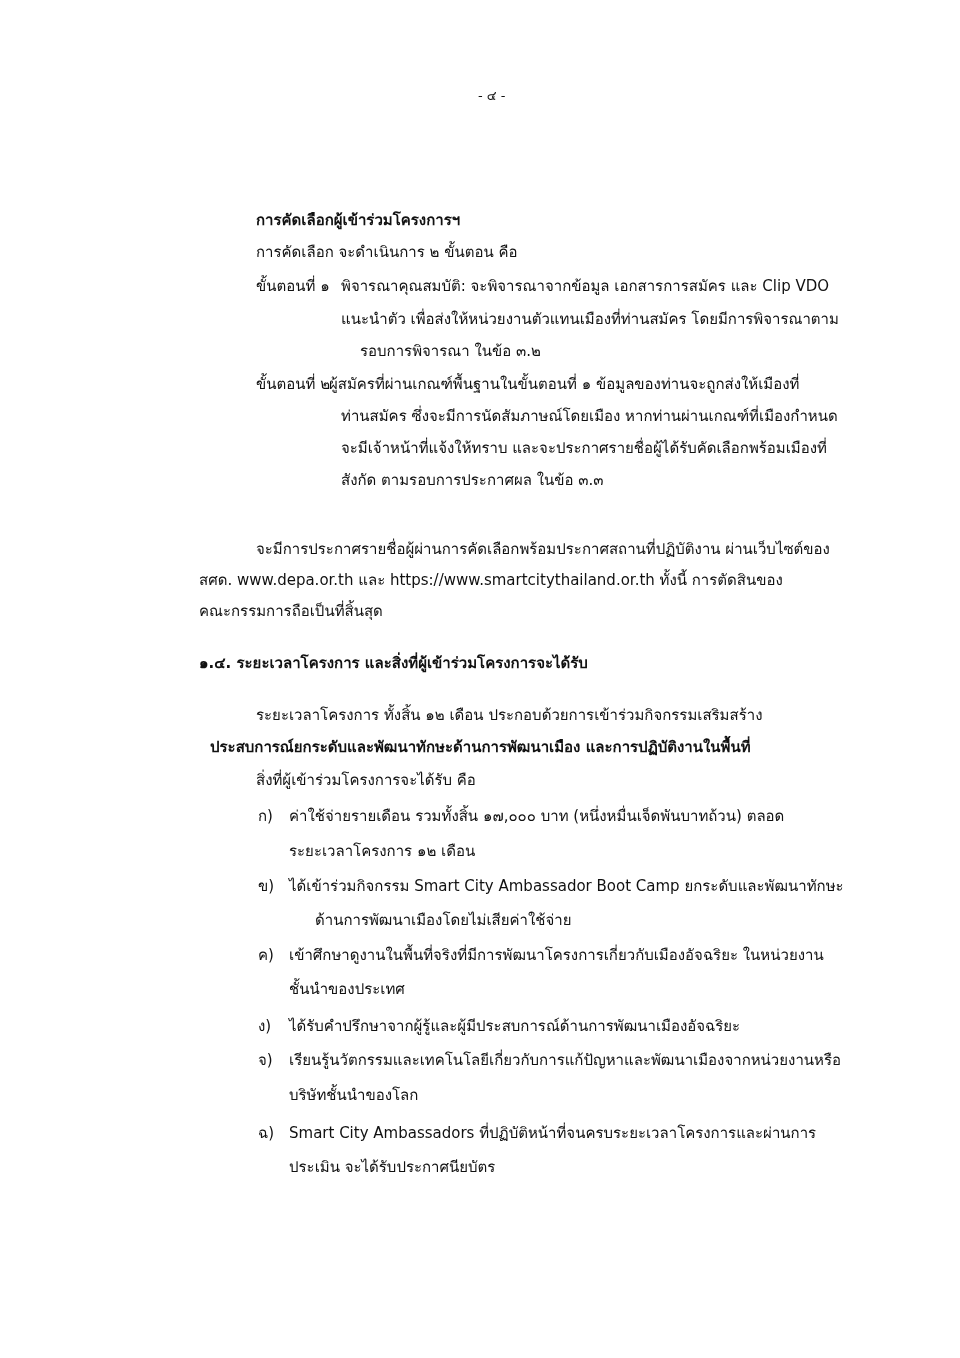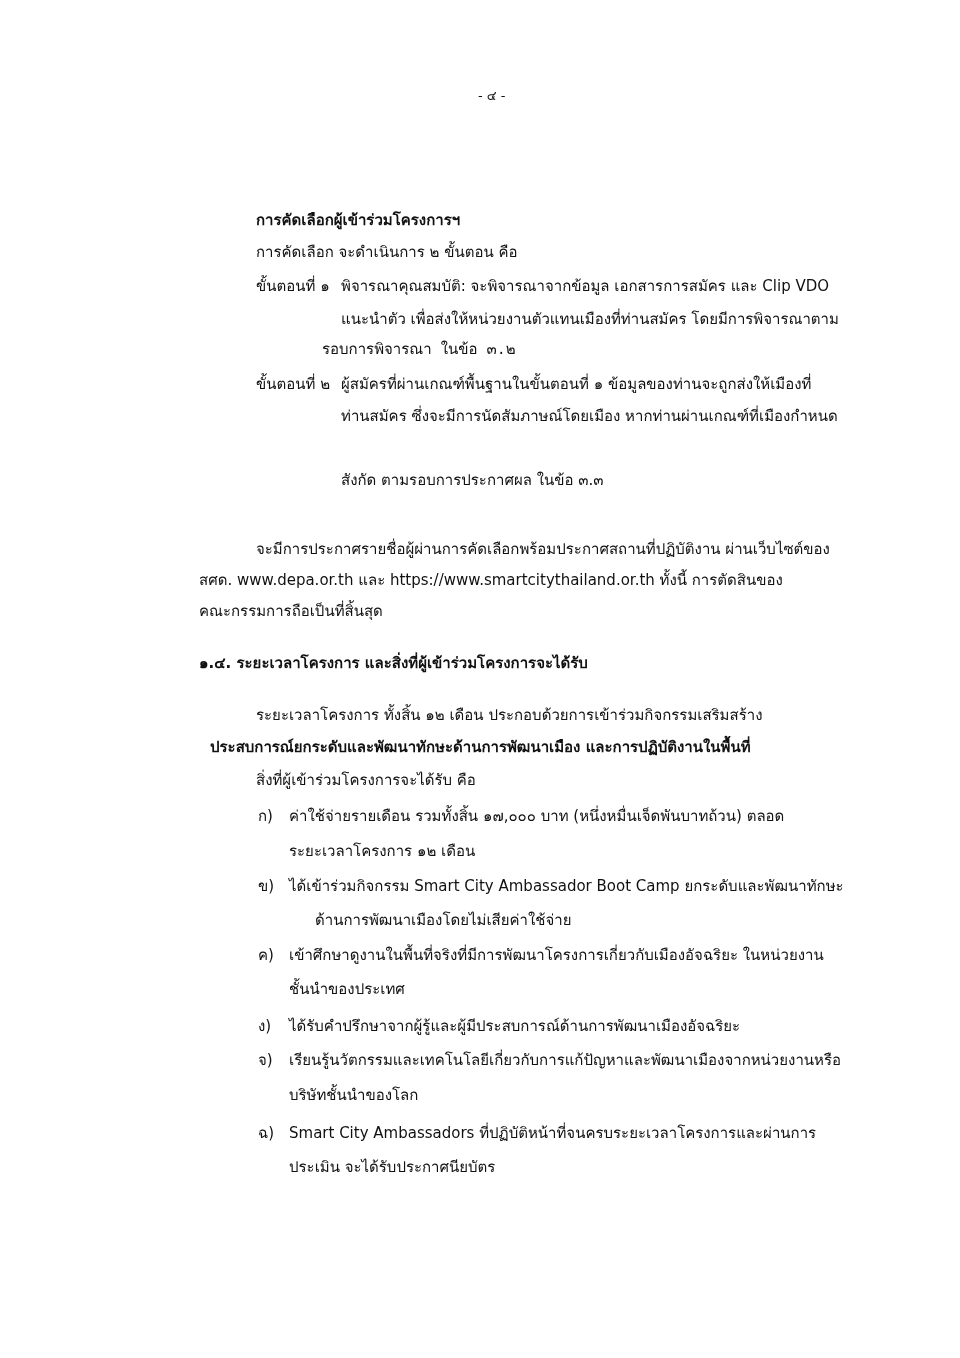--- a/index.html
+++ b/index.html
@@ -16,25 +16,26 @@
 <div class="page">
 
   <div class="ln pagenum" style="left:478px;top:86px;">- ๔ -</div>
 
   <div class="ln b" style="left:256px;top:210px;">การคัดเลือกผู้เข้าร่วมโครงการฯ</div>
   <div class="ln" style="left:256px;top:242px;">การคัดเลือก จะดำเนินการ ๒ ขั้นตอน คือ</div>
 
   <div class="ln" style="left:256px;top:276px;">ขั้นตอนที่ ๑</div>
   <div class="ln" style="left:341px;top:276px;">พิจารณาคุณสมบัติ: จะพิจารณาจากข้อมูล เอกสารการสมัคร และ Clip VDO</div>
   <div class="ln" style="left:341px;top:309px;">แนะนำตัว เพื่อส่งให้หน่วยงานตัวแทนเมืองที่ท่านสมัคร โดยมีการพิจารณาตาม</div>
-  <div class="ln" style="left:322px;top:341px;font-family:Liberation Mono, monospace;">รอบการพิจารณา ในข้อ ๓.๒</div>
+  <div class="ln" style="left:360px;top:341px;">รอบการพิจารณา ในข้อ ๓.๒</div>
 
   <div class="ln" style="left:256px;top:374px;">ขั้นตอนที่ ๒</div>
-  <div class="ln" style="left:341px;top:374px;">ผู้สมัครที่ผ่านเกณฑ์พื้นฐานในขั้นตอนที่ ๑ ข้อมูลของท่านจะถูกส่งให้เมืองที่</div>
+  <div class="ln" style="left:329px;top:374px;">ผู้สมัครที่ผ่านเกณฑ์พื้นฐานในขั้นตอนที่ ๑ ข้อมูลของท่านจะถูกส่งให้เมืองที่</div>
   <div class="ln" style="left:341px;top:406px;">ท่านสมัคร ซึ่งจะมีการนัดสัมภาษณ์โดยเมือง หากท่านผ่านเกณฑ์ที่เมืองกำหนด</div>
+  <div class="ln" style="left:341px;top:438px;">จะมีเจ้าหน้าที่แจ้งให้ทราบ และจะประกาศรายชื่อผู้ได้รับคัดเลือกพร้อมเมืองที่</div>
   <div class="ln" style="left:341px;top:470px;">สังกัด ตามรอบการประกาศผล ในข้อ ๓.๓</div>
 
   <div class="ln" style="left:199px;top:570px;">สศด. www.depa.or.th และ https://www.smartcitythailand.or.th ทั้งนี้ การตัดสินของ</div>
   <div class="ln" style="left:256px;top:539px;">จะมีการประกาศรายชื่อผู้ผ่านการคัดเลือกพร้อมประกาศสถานที่ปฏิบัติงาน ผ่านเว็บไซต์ของ</div>
   <div class="ln" style="left:199px;top:601px;">คณะกรรมการถือเป็นที่สิ้นสุด</div>
 
   <div class="ln b" style="left:199px;top:653px;">๑.๔. ระยะเวลาโครงการ และสิ่งที่ผู้เข้าร่วมโครงการจะได้รับ</div>
 
   <div class="ln" style="left:256px;top:705px;">ระยะเวลาโครงการ ทั้งสิ้น ๑๒ เดือน ประกอบด้วยการเข้าร่วมกิจกรรมเสริมสร้าง</div>
   <div class="ln" style="left:210px;top:737px;font-weight:bold;">ประสบการณ์ยกระดับและพัฒนาทักษะด้านการพัฒนาเมือง และการปฏิบัติงานในพื้นที่</div>

